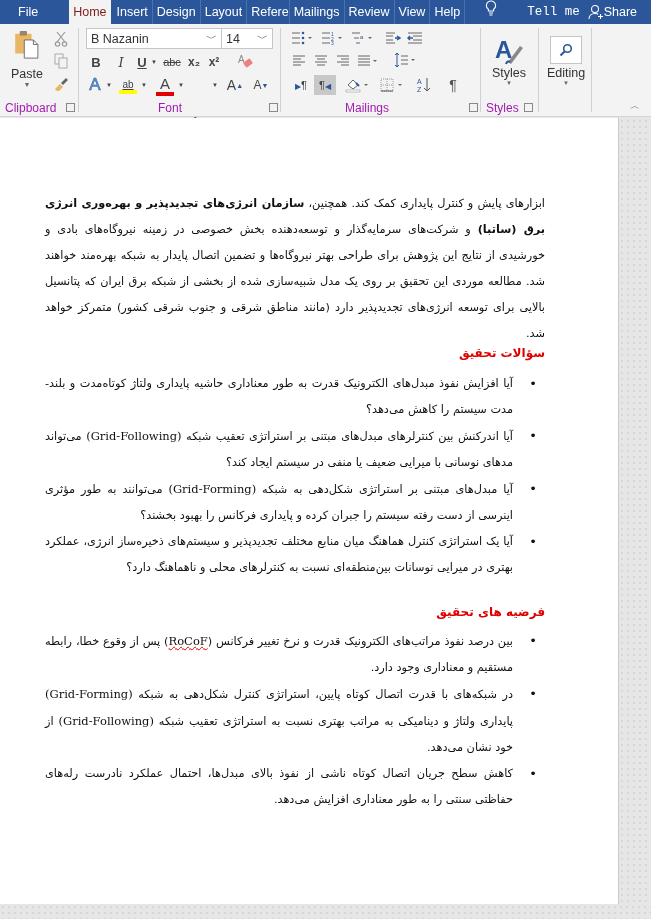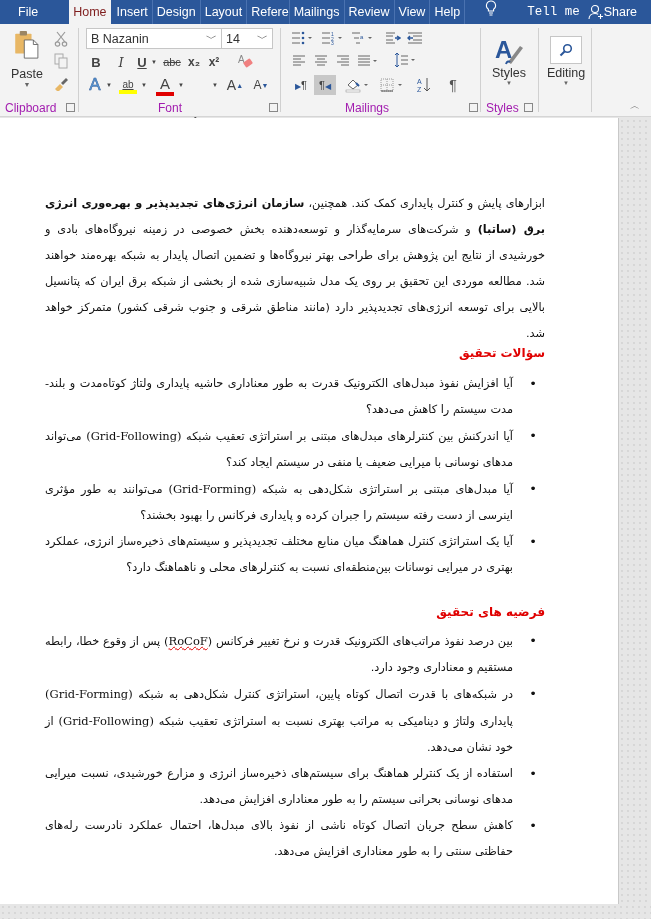--- a/index.html
+++ b/index.html
@@ -300,16 +300,15 @@
     <li><span>آیا یک استراتژی کنترل هماهنگ میان منابع مختلف تجدیدپذیر و سیستم‌های ذخیره‌ساز انرژی، عملکرد بهتری در میرایی نوسانات بین‌منطقه‌ای نسبت به کنترلرهای محلی و ناهماهنگ دارد؟</span></li>
   </ul>
 
   <div class="doc" style="top:487px;height:20px;">
     <span class="heading" style="right:0;top:0;">فرضیه های تحقیق</span>
   </div>
 
   <ul class="doc blist" style="top:510px;">
     <li><span>بین درصد نفوذ مراتب‌های الکترونیک قدرت و نرخ تغییر فرکانس (</span><span class="latin squig" dir="ltr">RoCoF</span><span>) پس از وقوع خطا، رابطه مستقیم و معناداری وجود دارد.</span></li>
     <li><span>در شبکه‌های با قدرت اتصال کوتاه پایین، استراتژی کنترل شکل‌دهی به شبکه </span><span class="latin" dir="ltr">(Grid-Forming)</span><span> پایداری ولتاژ و دینامیکی به مراتب بهتری نسبت به استراتژی تعقیب شبکه </span><span class="latin" dir="ltr">(Grid-Following)</span><span> از خود نشان می‌دهد.</span></li>
-    <li><span>استفاده از یک کنترلر هماهنگ برای سیستم‌های ذخیره‌ساز انرژی و مزارع خورشیدی، نسبت میرایی مدهای نوسانی بحرانی سیستم را به طور معناداری افزایش می‌دهد.</span></li>
     <li><span>کاهش سطح جریان اتصال کوتاه ناشی از نفوذ بالای مبدل‌ها، احتمال عملکرد نادرست رله‌های حفاظتی سنتی را به طور معناداری افزایش می‌دهد.</span></li>
   </ul>
 </div>
 
 </body></html>

